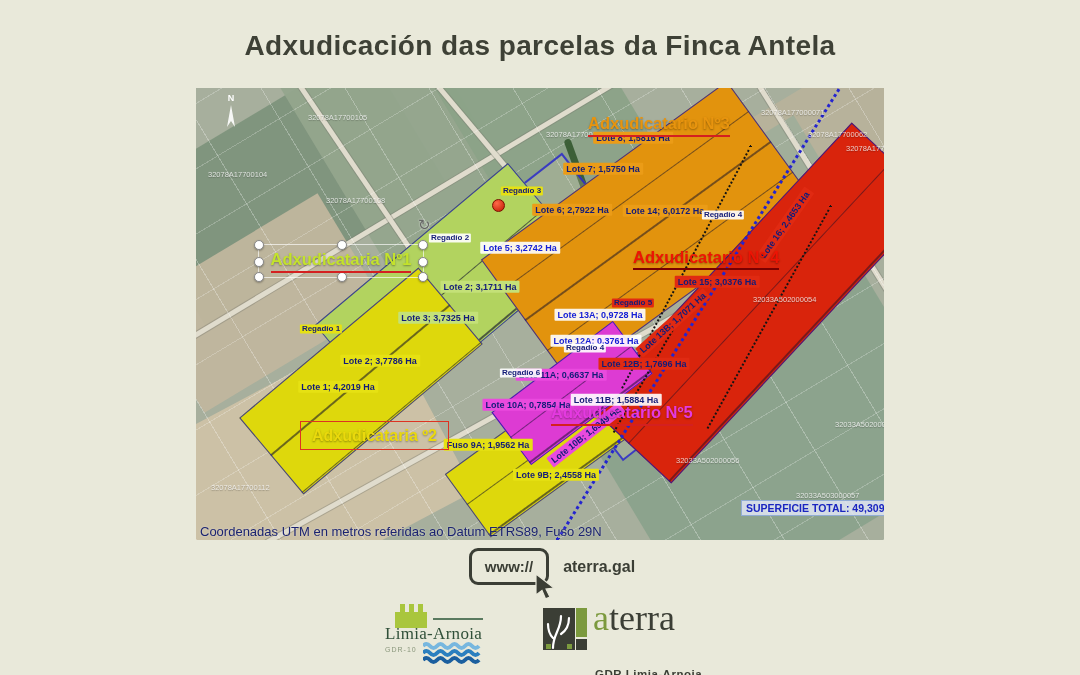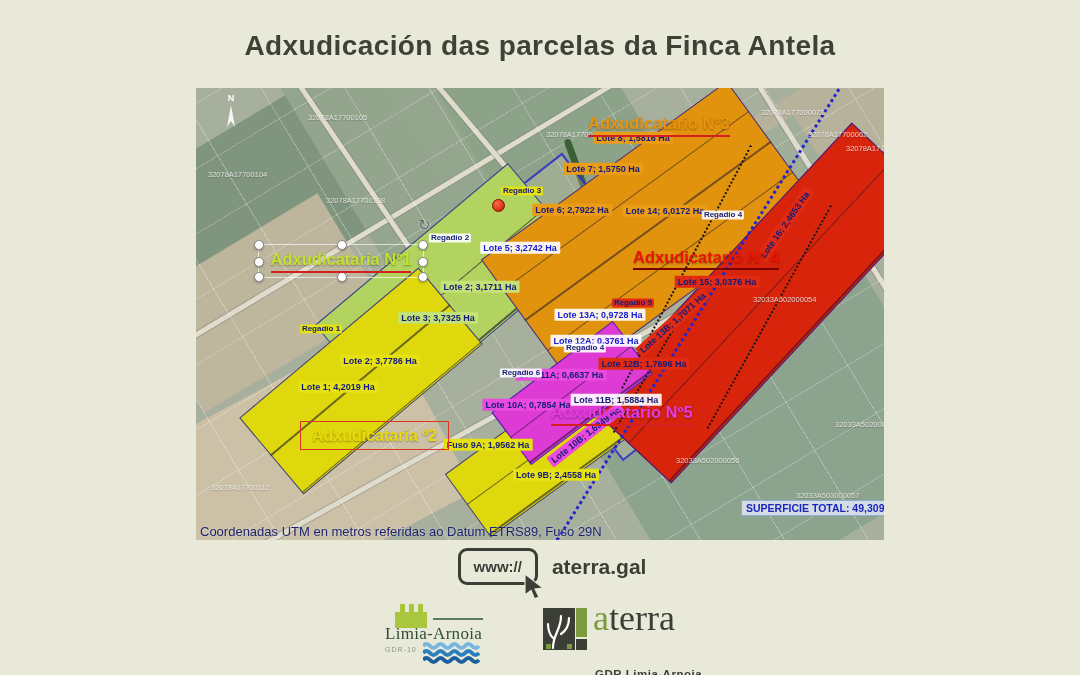--- a/index.html
+++ b/index.html
@@ -94,21 +94,21 @@
     white-space:nowrap;}
   .coordnote{position:absolute;left:4px;top:424px;z-index:6;font-size:13px;font-weight:normal;
     color:#1b2370;text-shadow:0 0 2px rgba(255,255,255,.45);white-space:nowrap;margin-top:12px;}
 
   
   .linkrow{position:absolute;left:12px;top:548px;width:100%;display:flex;justify-content:center;
     align-items:center;gap:14px;z-index:2;}
   .urlchip{position:relative;border:3.5px solid #3b3e35;border-radius:9px;padding:7px 13px;
     font-size:15px;font-weight:bold;color:#3b3e35;}
   .urlchip svg{position:absolute;right:-14px;bottom:-17px;}
-  .urltext{font-size:21px;font-weight:bold;color:#3b3e35;}
+  .urltext{font-size:16px;font-weight:bold;color:#3b3e35;}
   .logos{position:absolute;left:0;top:602px;width:100%;display:flex;justify-content:center;
     gap:56px;align-items:flex-start;}
   .logo-limia{position:relative;width:102px;height:64px;}
   .logo-limia .castle{position:absolute;left:8px;top:0;}
   .limia-rule{position:absolute;left:48px;top:16px;width:50px;height:2px;background:#5a7a5f;display:block;}
   .limia-name{position:absolute;left:0;top:22px;font-family:"Liberation Serif",serif;font-size:17px;
     color:#2f4f38;letter-spacing:.3px;}
   .limia-sub{position:absolute;left:0;top:44px;font-size:7px;color:#8a977c;letter-spacing:1px;}
   .logo-limia .waves{position:absolute;left:38px;top:40px;}
   .logo-aterra{position:relative;width:152px;height:64px;}

